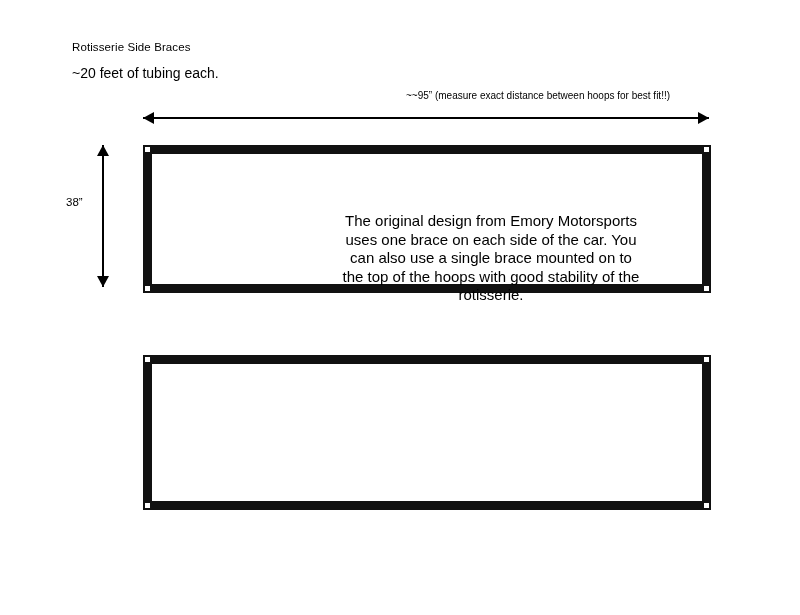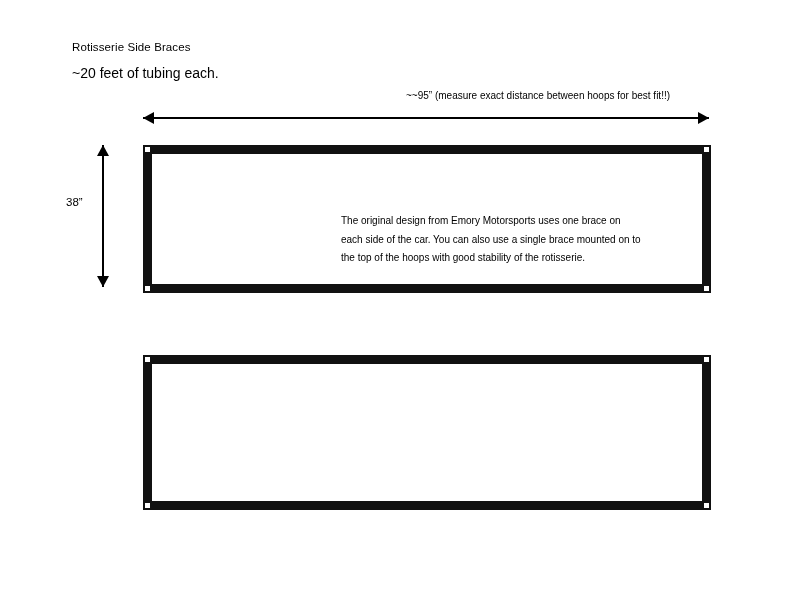--- a/index.html
+++ b/index.html
@@ -55,22 +55,23 @@
     left: 66px;
     top: 196px;
     font-size: 11.5px;
     white-space: nowrap;
   }
   .body-note {
     position: absolute;
     left: 341px;
     top: 212px;
     width: 300px;
-    font-size: 10px;
+    font-size: 15px;
     line-height: 18.5px;
+    text-align: center;
   }
 
   
   .dim-h {
     position: absolute;
     left: 143px;
     top: 112px;
     width: 566px;
     height: 12px;
   }

